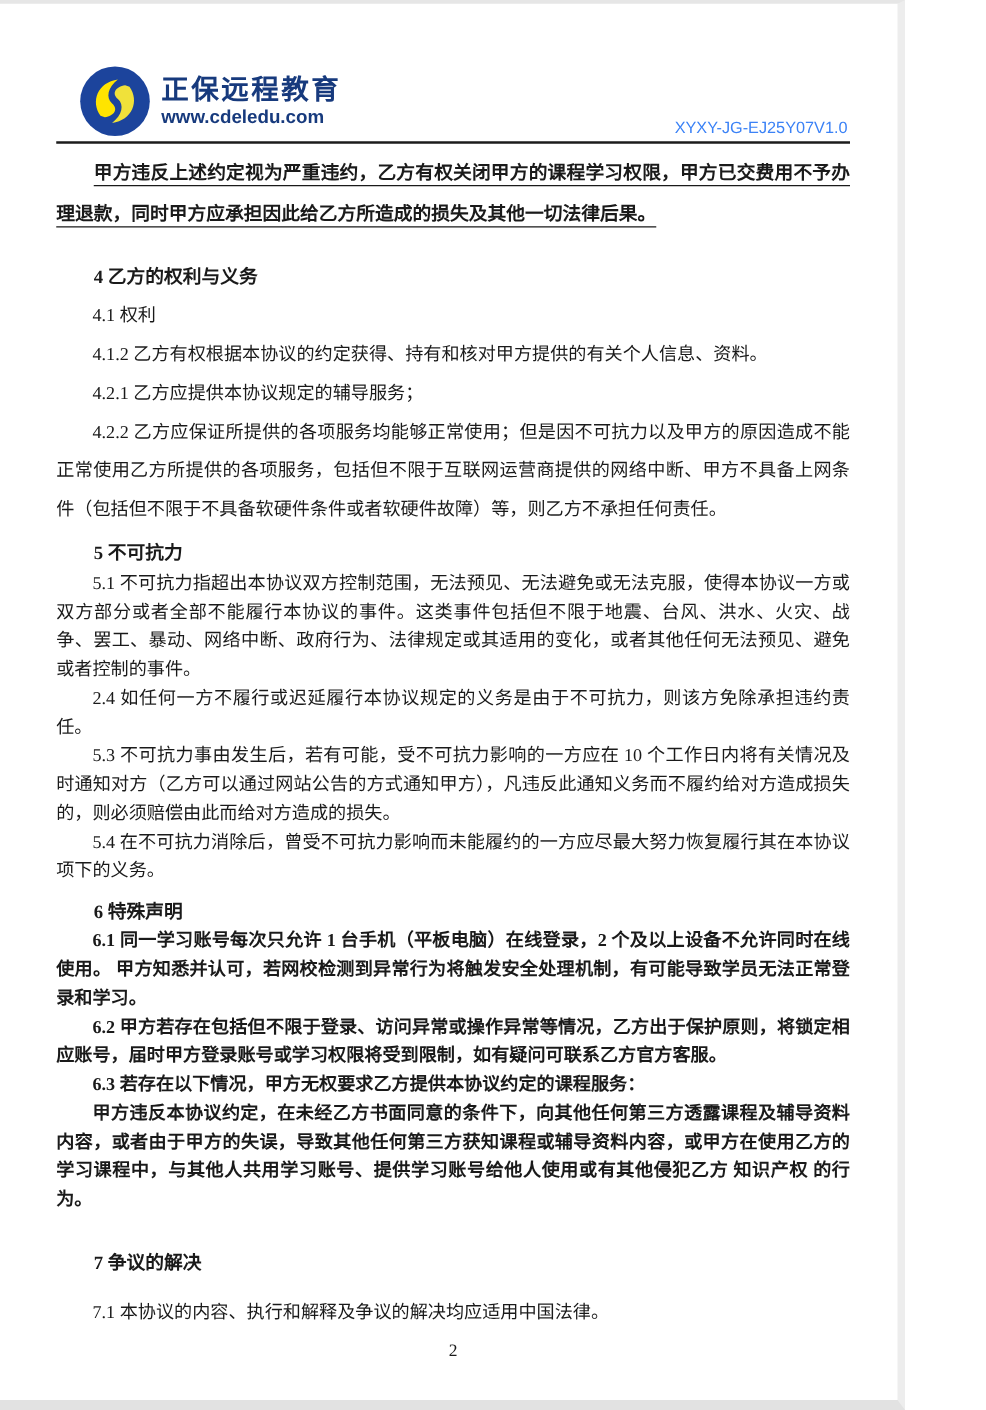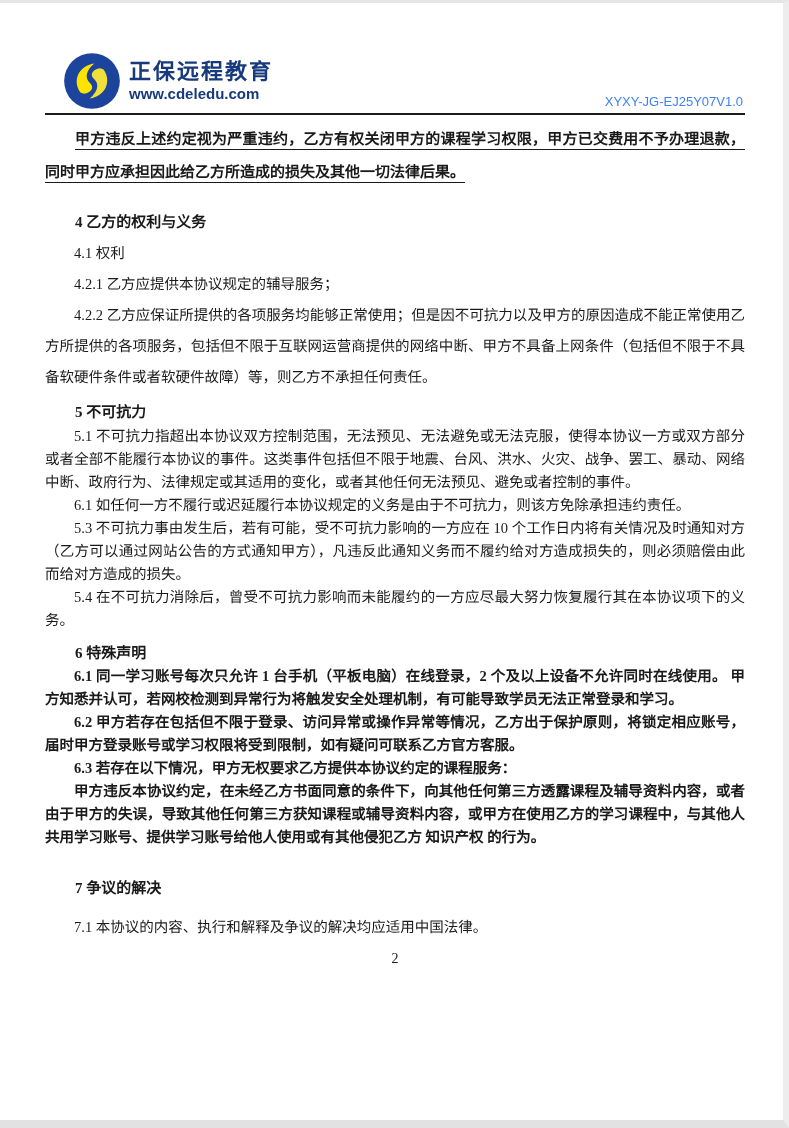--- a/index.html
+++ b/index.html
@@ -6,21 +6,21 @@
   body {
     width: 789px;
     height: 1128px;
     background: #ffffff;
     font-family: "Liberation Serif", "DejaVu Serif", serif;
     color: #1a1a1a;
     overflow: hidden;
   }
   .canvas {
     box-sizing: border-box;
-    width: 789px;
+    width: 724px;
     height: 1128px;
     background: #ffffff;
     border-top: 3px solid #e6e6e6;
     border-right: 6px solid #ededed;
     border-bottom: 8px solid #e2e2e2;
     position: relative;
   }
   .page {
     box-sizing: border-box;
     padding: 49px 38px 0 45px;
@@ -126,28 +126,29 @@
         </div>
       </div>
       <span class="doc-code">XYXY-JG-EJ25Y07V1.0</span>
     </div>
 
     <p class="intro">甲方违反上述约定视为严重违约，乙方有权关闭甲方的课程学习权限，甲方已交费用不予办理退款，同时甲方应承担因此给乙方所造成的损失及其他一切法律后果。</p>
 
     <div class="sec4">
       <h2 class="sec-heading">4 乙方的权利与义务</h2>
       <p class="para">4.1 权利</p>
+      <p class="para">4.1.2 乙方有权根据本协议的约定获得、持有和核对甲方提供的有关个人信息、资料。</p>
       <p class="para">4.2.1 乙方应提供本协议规定的辅导服务；</p>
       <p class="para">4.2.2 乙方应保证所提供的各项服务均能够正常使用；但是因不可抗力以及甲方的原因造成不能正常使用乙方所提供的各项服务，包括但不限于互联网运营商提供的网络中断、甲方不具备上网条件（包括但不限于不具备软硬件条件或者软硬件故障）等，则乙方不承担任何责任。</p>
     </div>
 
     <div class="sec5">
       <h2 class="sec-heading">5 不可抗力</h2>
       <p class="para">5.1 不可抗力指超出本协议双方控制范围，无法预见、无法避免或无法克服，使得本协议一方或双方部分或者全部不能履行本协议的事件。这类事件包括但不限于地震、台风、洪水、火灾、战争、罢工、暴动、网络中断、政府行为、法律规定或其适用的变化，或者其他任何无法预见、避免或者控制的事件。</p>
-      <p class="para">6.1 如任何一方不履行或迟延履行本协议规定的义务是由于不可抗力，则该方免除承担违约责任。</p>
+      <p class="para">2.4 如任何一方不履行或迟延履行本协议规定的义务是由于不可抗力，则该方免除承担违约责任。</p>
       <p class="para">5.3 不可抗力事由发生后，若有可能，受不可抗力影响的一方应在 10 个工作日内将有关情况及时通知对方（乙方可以通过网站公告的方式通知甲方），凡违反此通知义务而不履约给对方造成损失的，则必须赔偿由此而给对方造成的损失。</p>
       <p class="para">5.4 在不可抗力消除后，曾受不可抗力影响而未能履约的一方应尽最大努力恢复履行其在本协议项下的义务。</p>
     </div>
 
     <div class="sec6">
       <h2 class="sec-heading">6 特殊声明</h2>
       <p class="para">6.1 同一学习账号每次只允许 1 台手机（平板电脑）在线登录，2 个及以上设备不允许同时在线使用。 甲方知悉并认可，若网校检测到异常行为将触发安全处理机制，有可能导致学员无法正常登录和学习。</p>
       <p class="para">6.2 甲方若存在包括但不限于登录、访问异常或操作异常等情况，乙方出于保护原则，将锁定相应账号，届时甲方登录账号或学习权限将受到限制，如有疑问可联系乙方官方客服。</p>
       <p class="para">6.3 若存在以下情况，甲方无权要求乙方提供本协议约定的课程服务：</p>
       <p class="para">甲方违反本协议约定，在未经乙方书面同意的条件下，向其他任何第三方透露课程及辅导资料内容，或者由于甲方的失误，导致其他任何第三方获知课程或辅导资料内容，或甲方在使用乙方的学习课程中，与其他人共用学习账号、提供学习账号给他人使用或有其他侵犯乙方 知识产权 的行为。</p>

